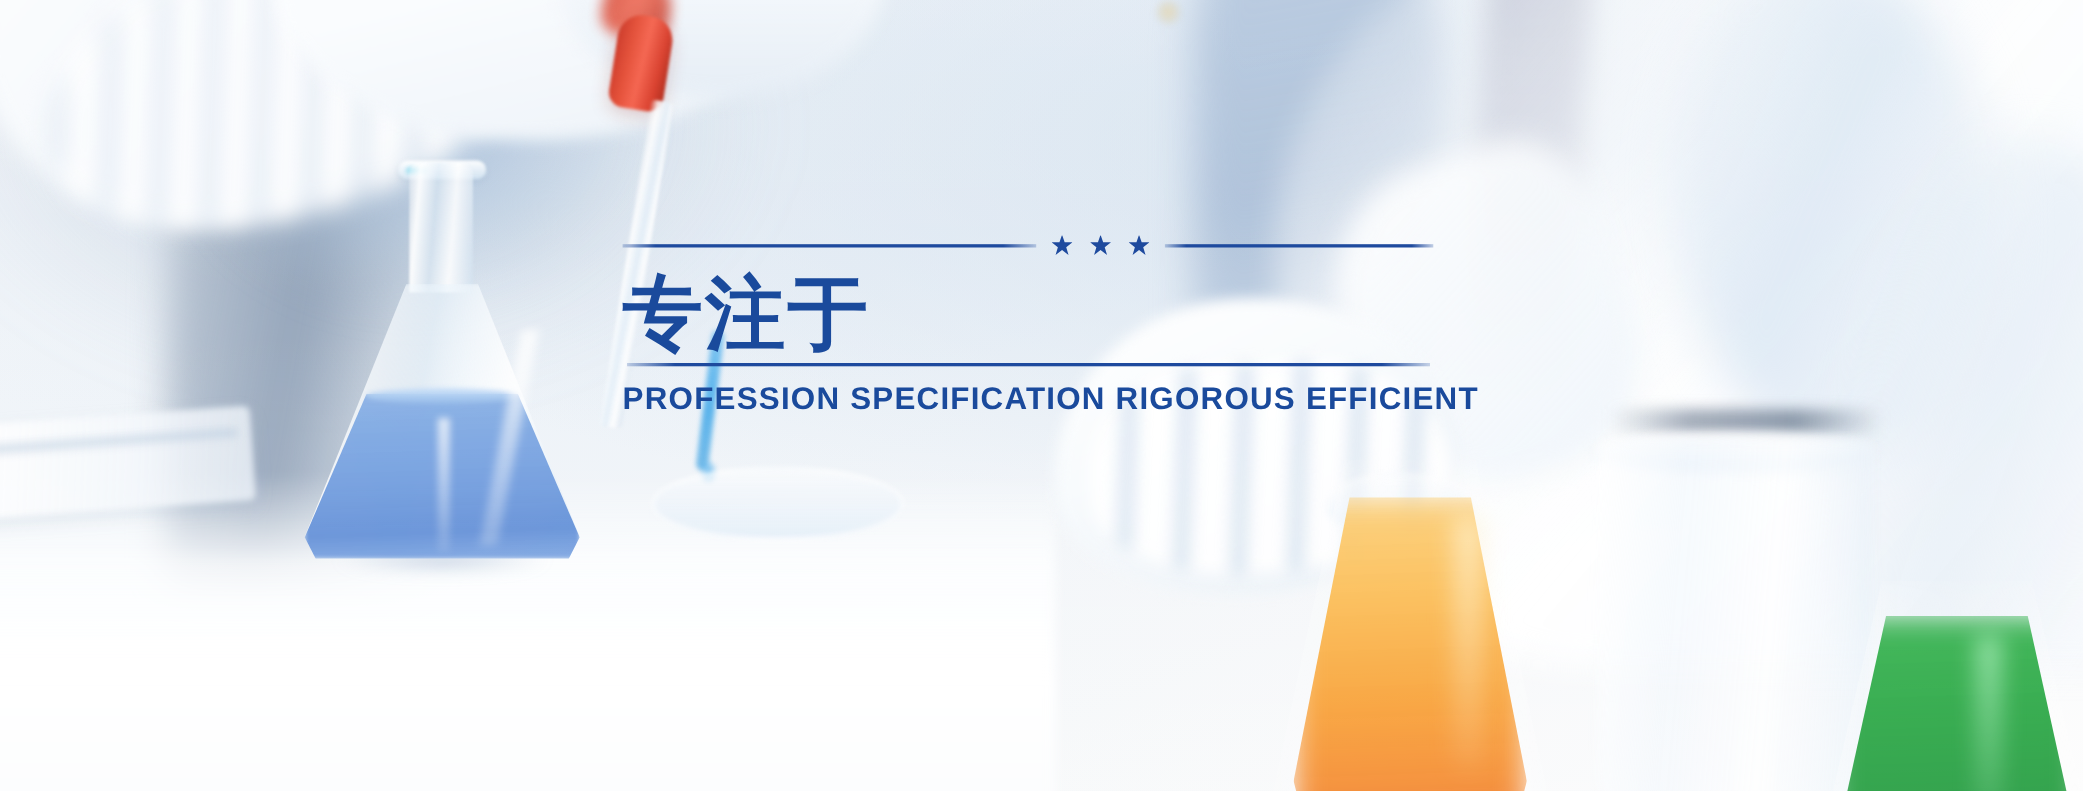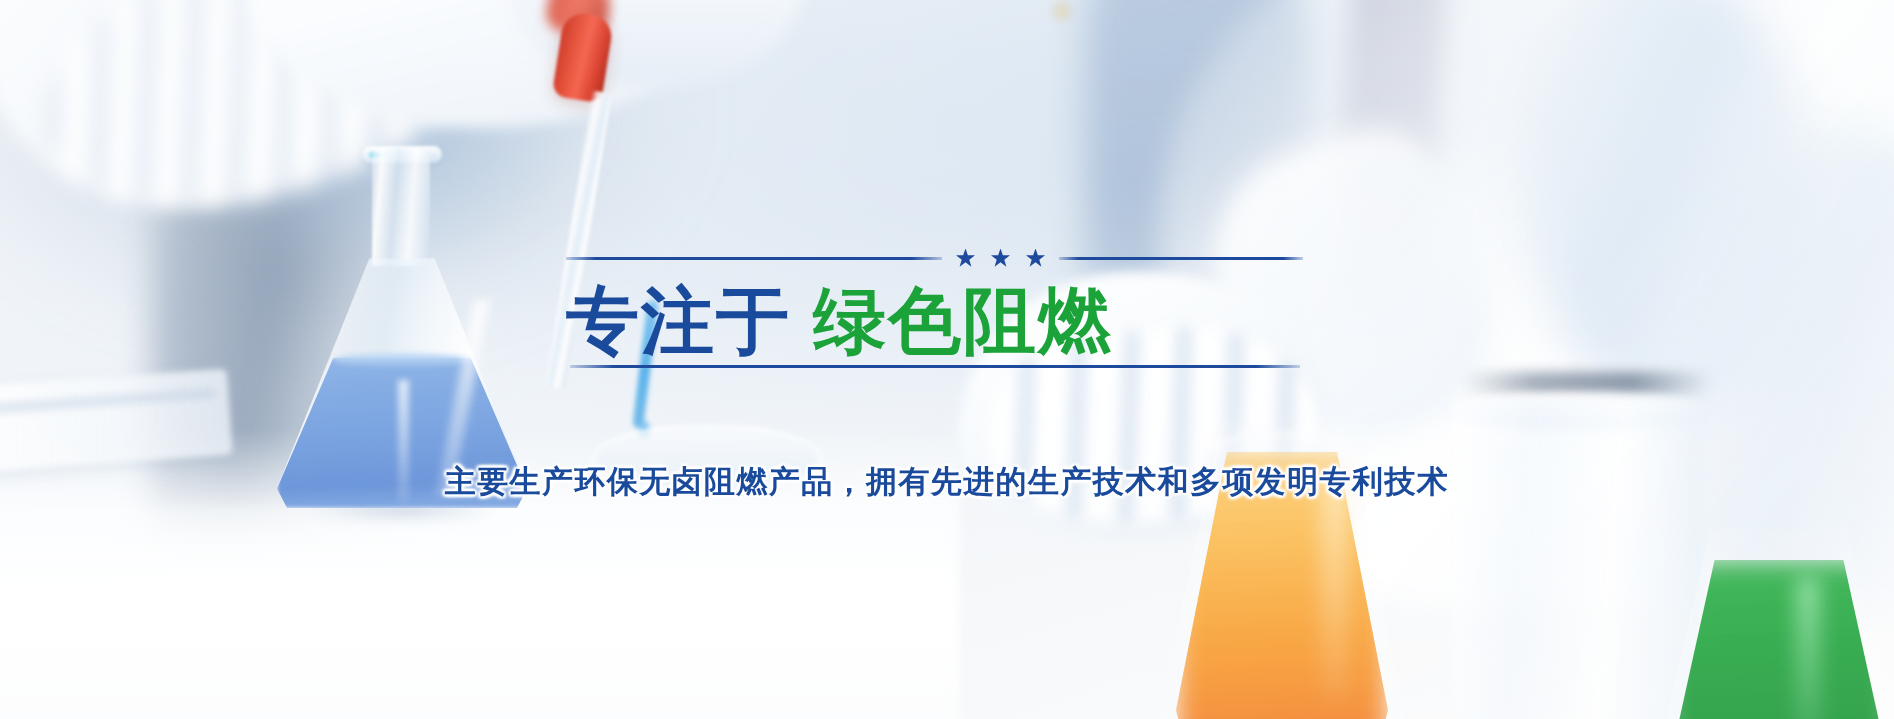--- a/index.html
+++ b/index.html
@@ -486,21 +486,20 @@
     position: absolute;
     inset: 0;
     background: linear-gradient(180deg, rgba(255,255,255,0.06) 0%, rgba(255,255,255,0.0) 40%, rgba(255,255,255,0.10) 100%);
     pointer-events: none;
   }
 
   
   .overlay {
     position: absolute;
     inset: 0;
-    margin-top: 35px;
   }
 
   
   .rule-row {
     position: absolute;
     left: 566px;
     top: 214px;
     width: 752px;
     height: 18px;
     display: flex;
@@ -667,23 +666,22 @@
         <div class="star"></div>
         <div class="star"></div>
         <div class="star"></div>
       </div>
       <div class="rule-seg rule-right"></div>
     </div>
 
     <div class="headline">
       <span class="hl-blue">专注于</span>
       <span class="hl-sp"></span>
-      <span class="hl-green">绿色阻燃</span>
       <span class="hl-sp"></span>
     </div>
 
     <div class="rule-bottom"></div>
 
-
-    <div class="tagline-cn">主要生产环保无卤阻燃产品，拥有先进的生产技术和多项发明专利技术</div>
+    <div class="subtitle-en">PROFESSION SPECIFICATION RIGOROUS EFFICIENT</div>
+
 
   </div>
 </div>
 
 </body></html>

